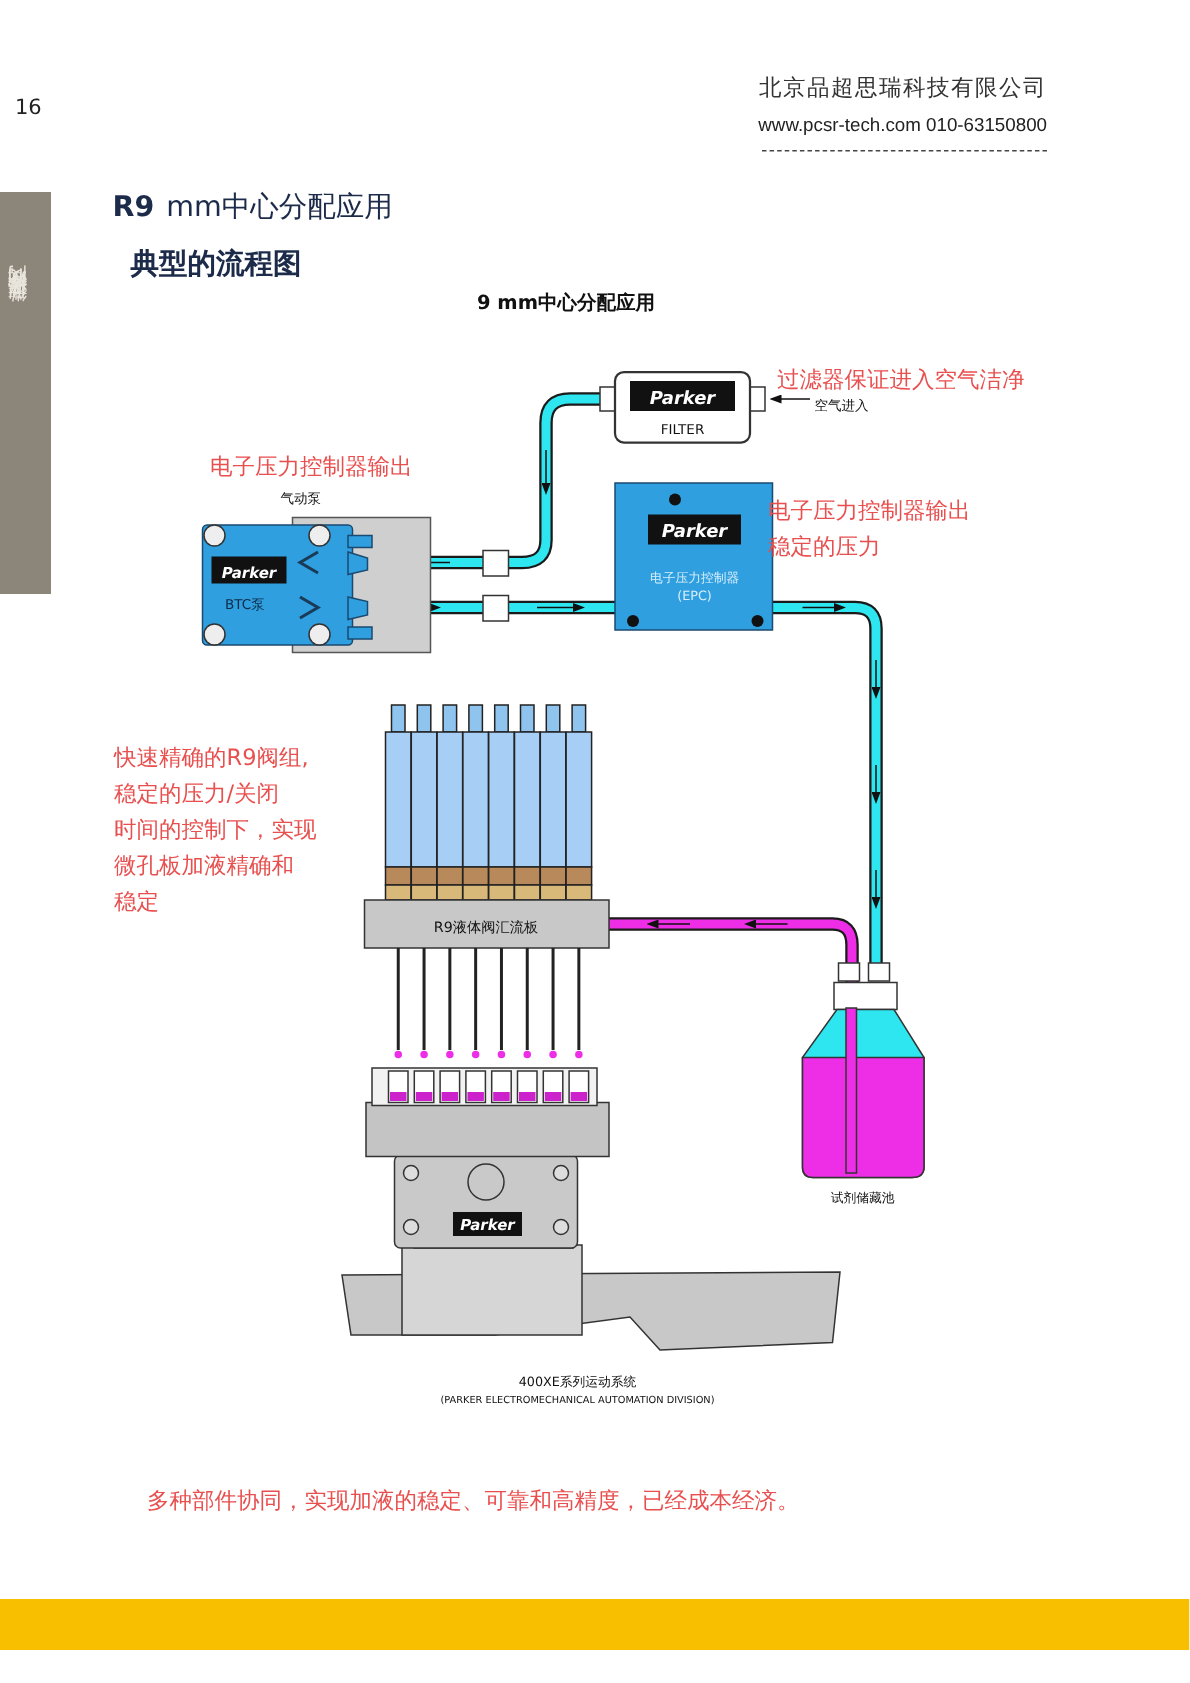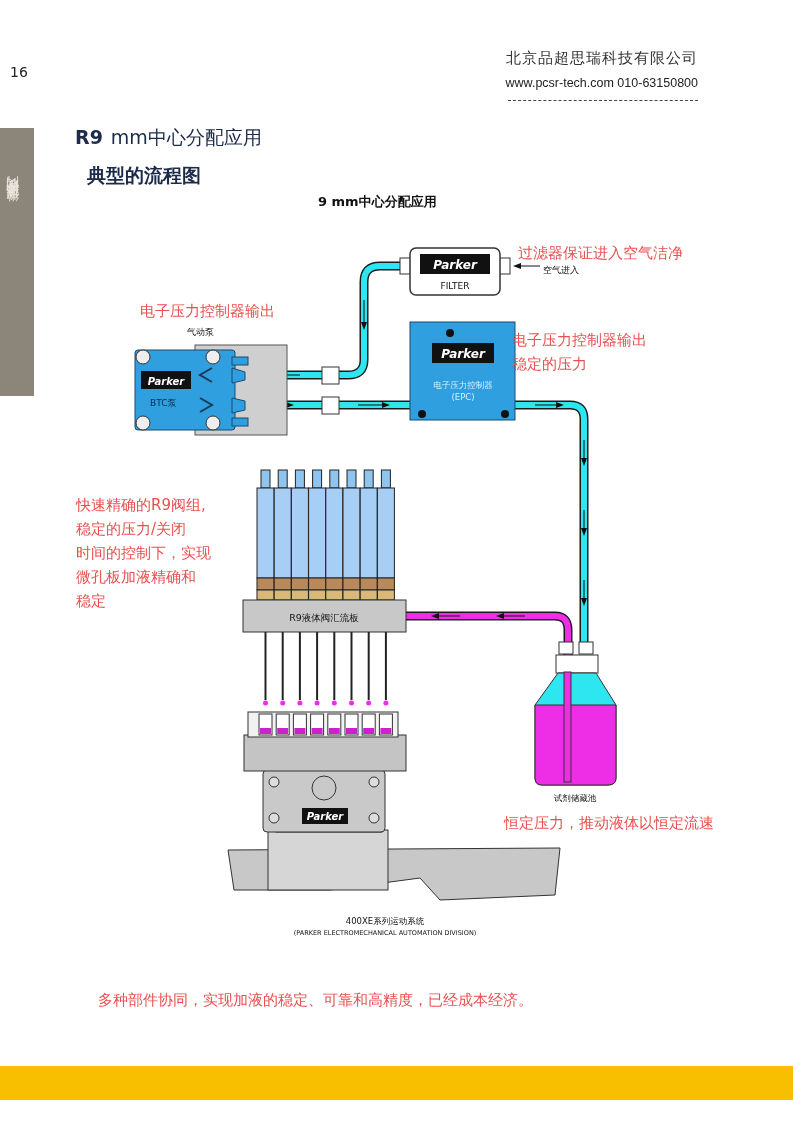--- a/index.html
+++ b/index.html
@@ -245,17 +245,16 @@
   <div>稳定的压力</div>
 </div>
 <div class="abs red" style="left:76px;top:493px;">
   <div>快速精确的R9阀组,</div>
   <div>稳定的压力/关闭</div>
   <div>时间的控制下，实现</div>
   <div>微孔板加液精确和</div>
   <div>稳定</div>
 </div>
 <div class="abs red" style="left:504px;top:811px;">
-  <div>恒定压力，推动液体以恒定流速</div>
 </div>
 
 <div class="abs" id="footer-note">多种部件协同，实现加液的稳定、可靠和高精度，已经成本经济。</div>
 <div class="abs" id="footer-bar"></div>
 
 </body></html>

